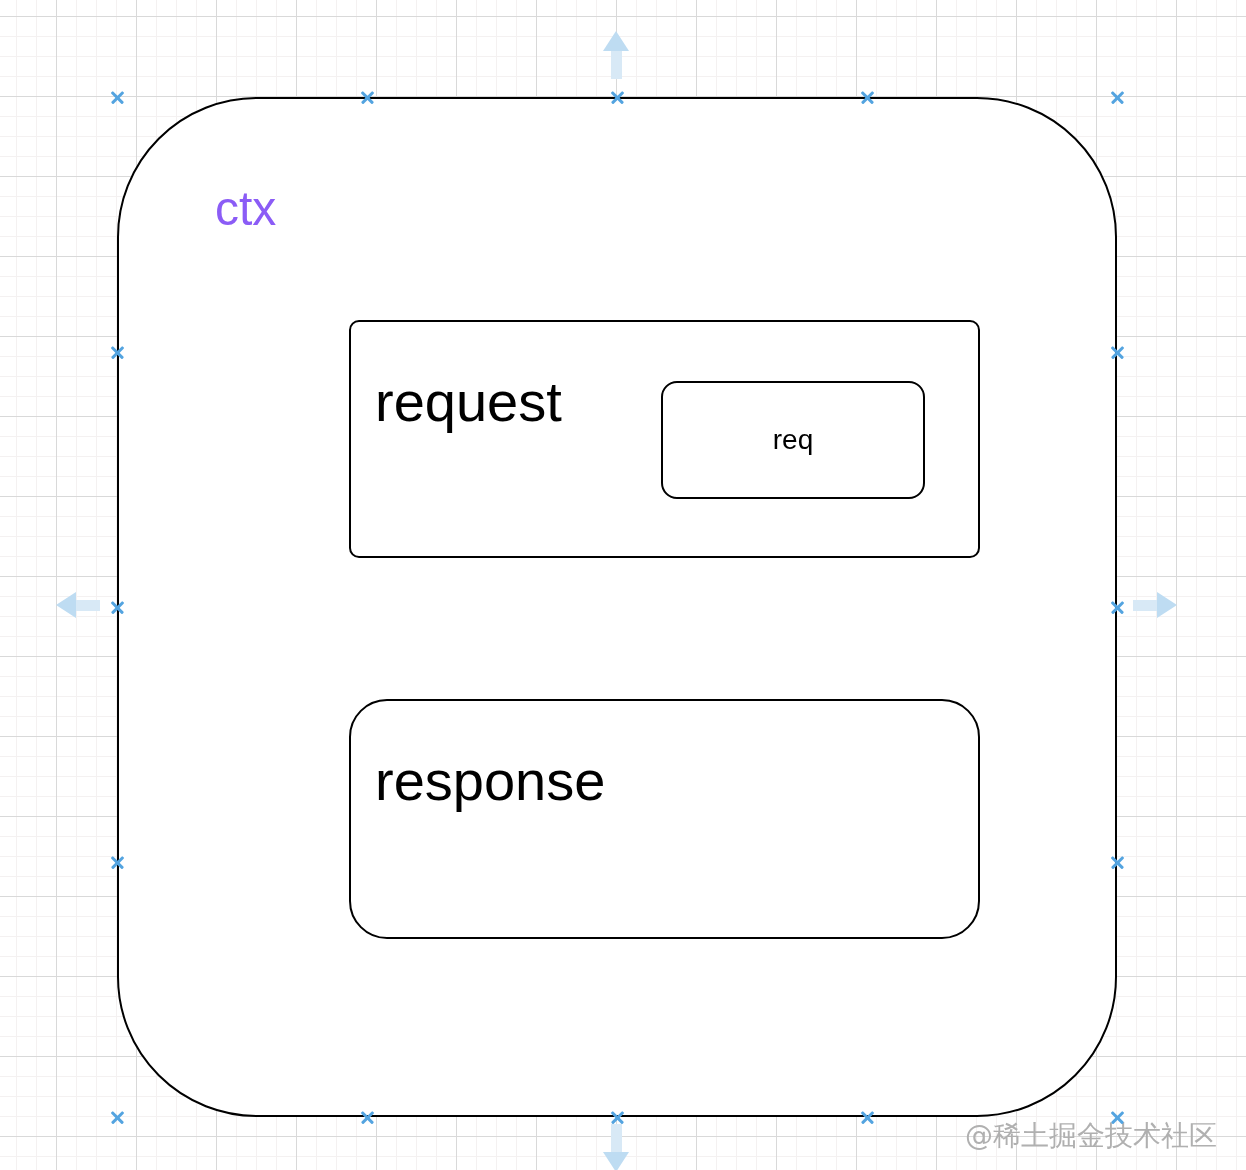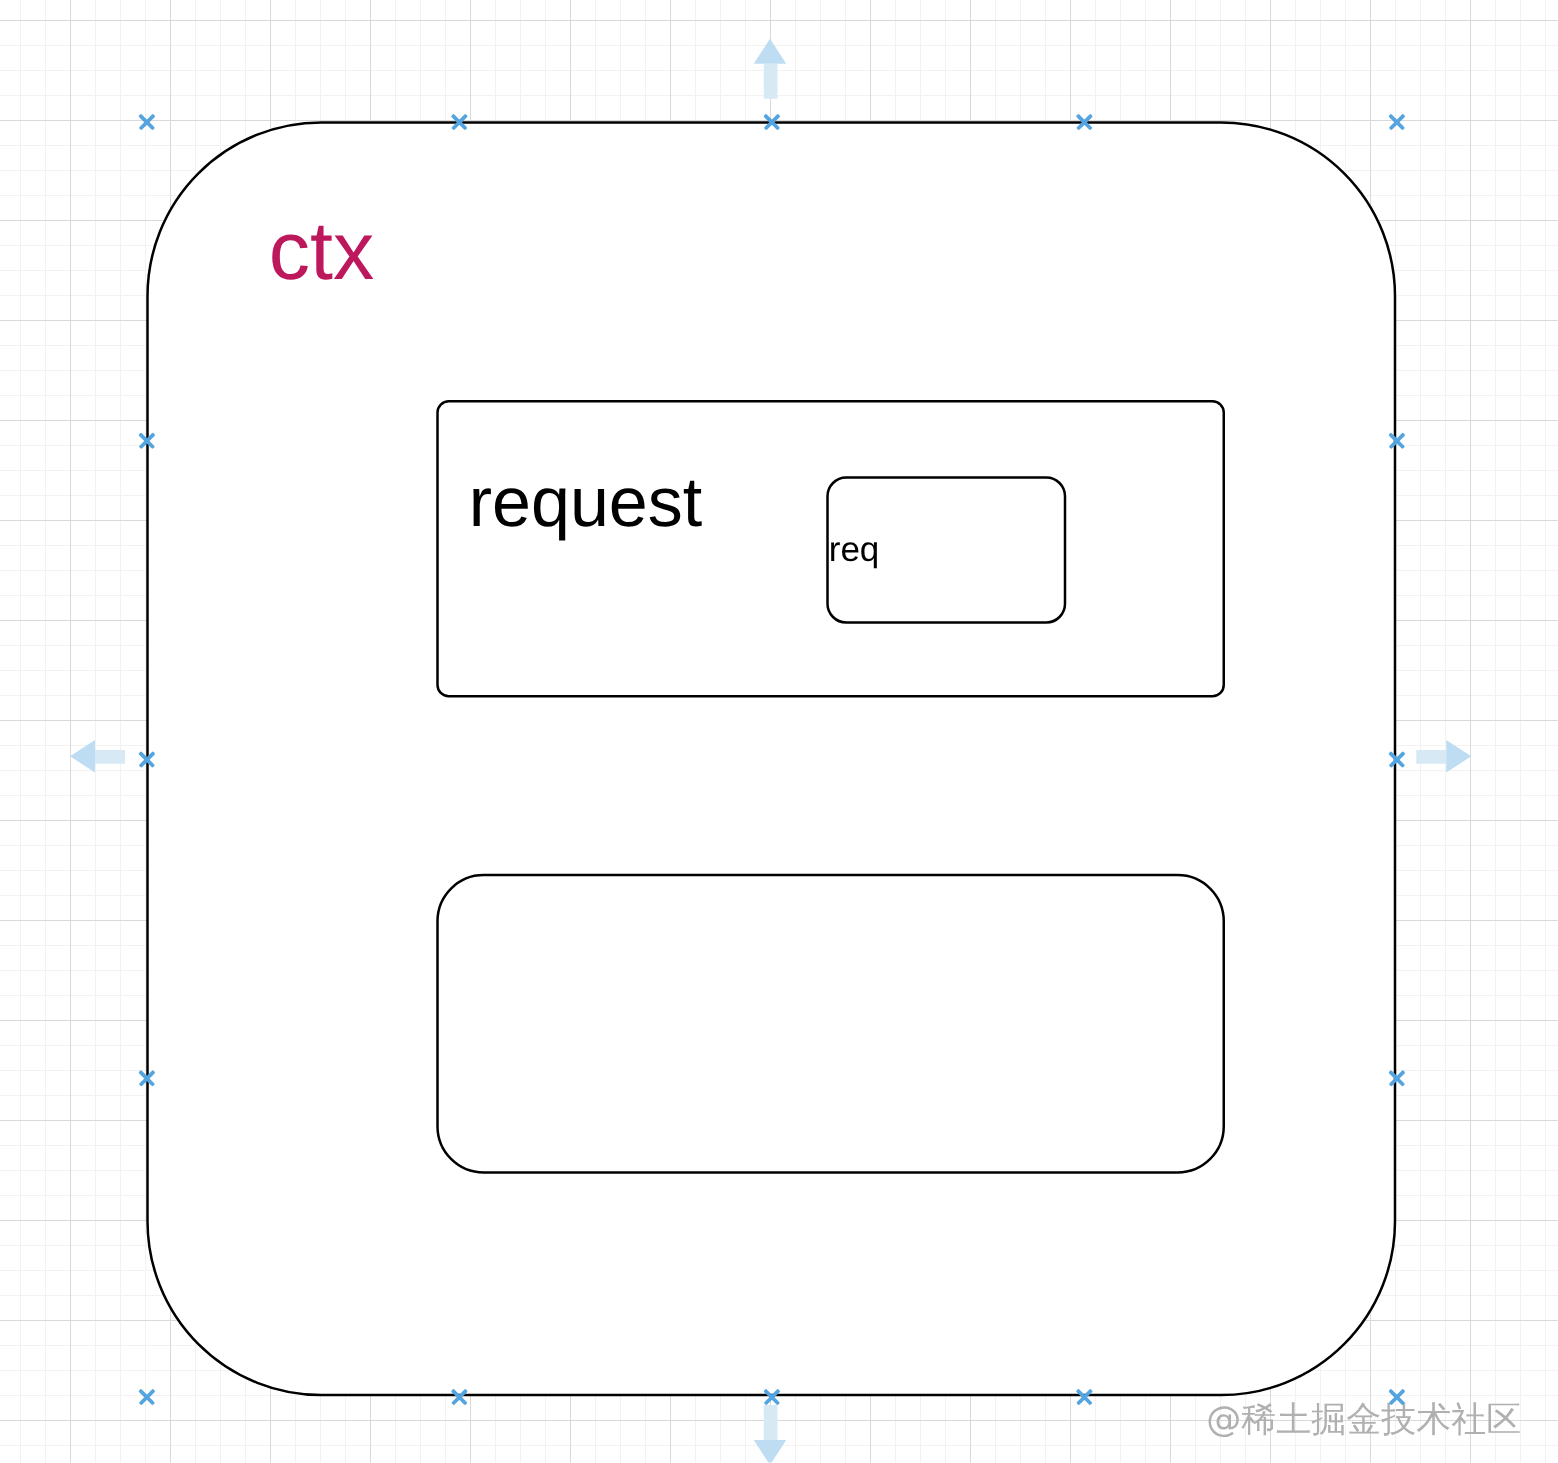--- a/index.html
+++ b/index.html
@@ -37,44 +37,44 @@
   .shape {
     position:absolute;
     background:var(--shape-fill);
     border:2px solid var(--shape-stroke);
   }
   #ctx-shape {
     left:117px; top:97px; width:1000px; height:1020px;
     border-width:2.5px; border-radius:140px;
   }
   #ctx-label {
-    position:absolute; left:96px; top:68px;
-    font-size:66px; line-height:1; color:#be185d;
+    position:absolute; left:96px; top:86px;
+    font-size:48px; line-height:1; color:#8b5cf6;
     white-space:nowrap;
   }
   #request-shape {
     left:230px; top:221px; width:631px; height:238px;
     border-radius:10px;
   }
   #response-shape {
     left:230px; top:600px; width:631px; height:240px;
     border-radius:38px;
   }
   .group-label {
     position:absolute; left:24px; top:52px;
     font-size:56px; line-height:1; color:#000;
     white-space:nowrap;
   }
   .inner-shape {
     position:absolute;
-    left:310px; top:59px; width:192px; height:118px;
+    left:310px; top:59px; width:264px; height:118px;
     background:var(--shape-fill);
     border:2px solid var(--shape-stroke);
     border-radius:16px;
-    display:flex; align-items:center; 
+    display:flex; align-items:center; justify-content:center;
   }
   #res-shape { top:60px; height:120px; }
   .inner-label { font-size:28px; line-height:1; color:#000; }
 
   
   .xmark {
     position:absolute; width:15px; height:15px;
     transform:translate(-50%,-50%);
     z-index:30;
   }
@@ -134,20 +134,21 @@
     <div id="ctx-label">ctx</div>
 
     <div id="request-shape" class="shape">
       <div class="group-label">request</div>
       <div id="req-shape" class="inner-shape">
         <span class="inner-label">req</span>
       </div>
     </div>
 
     <div id="response-shape" class="shape">
+      <div class="group-label">response</div>
     </div>
   </div>
 
   <div id="arrow-up" class="dir-arrow">
     <div class="head-up"></div>
     <div class="shaft-v"></div>
   </div>
   <div id="arrow-down" class="dir-arrow">
     <div class="shaft-v"></div>
     <div class="head-down"></div>

